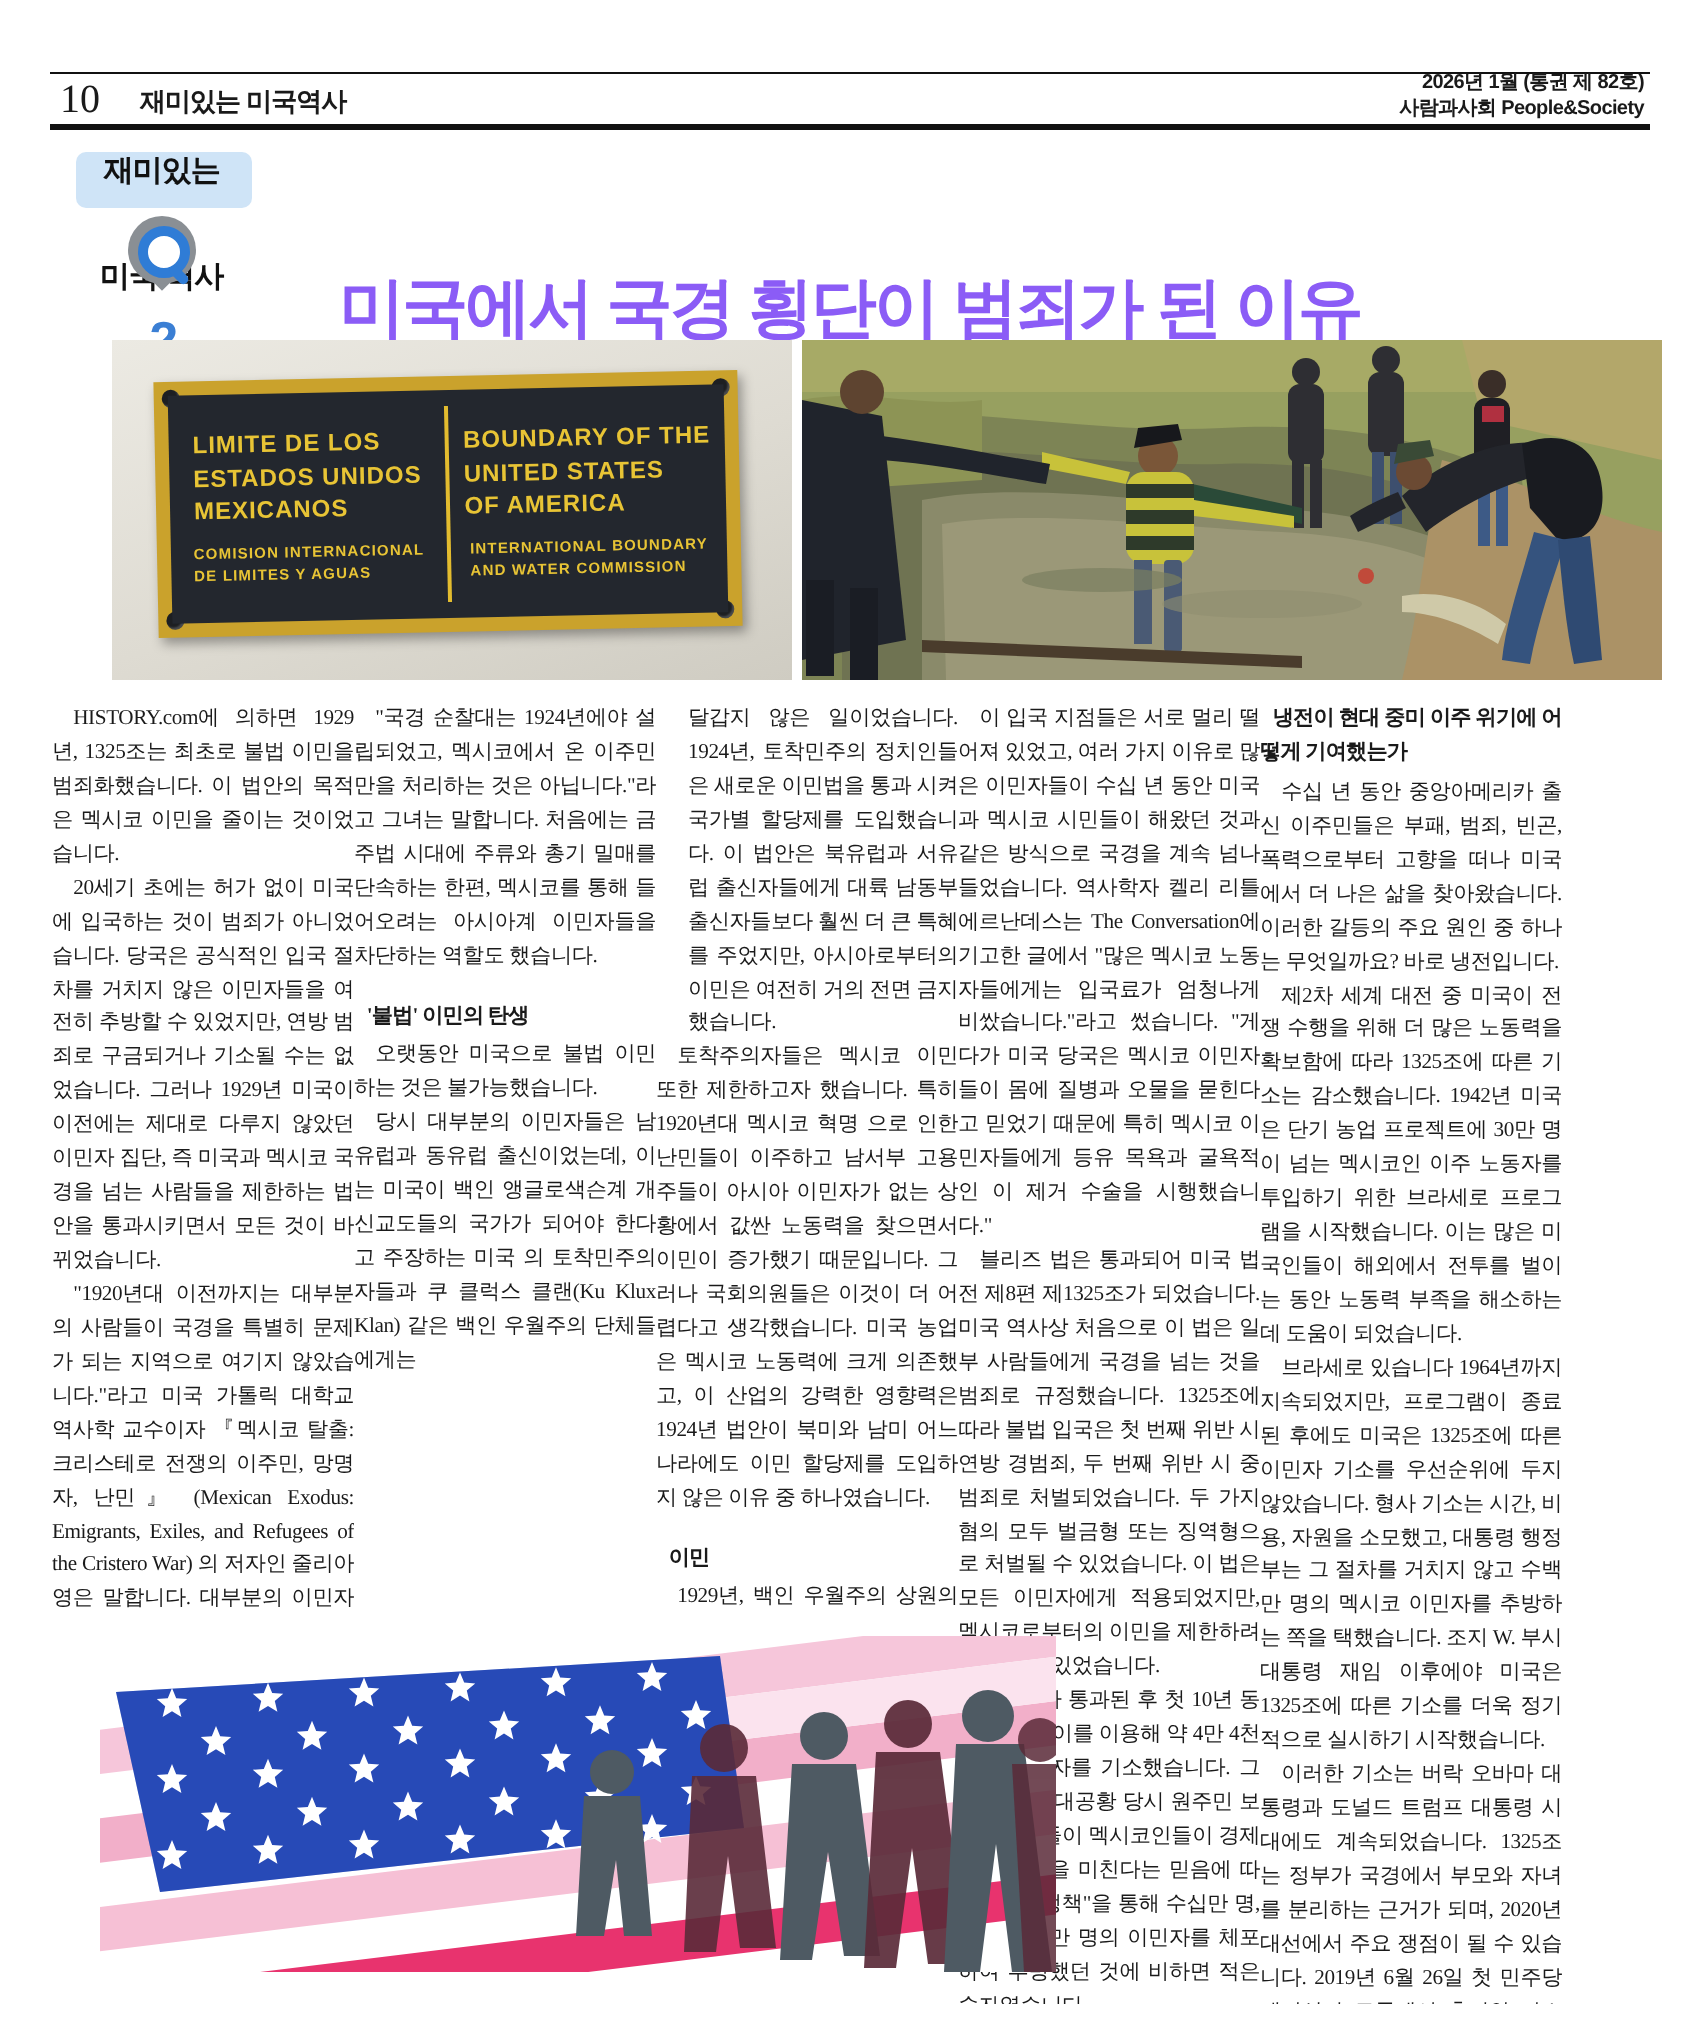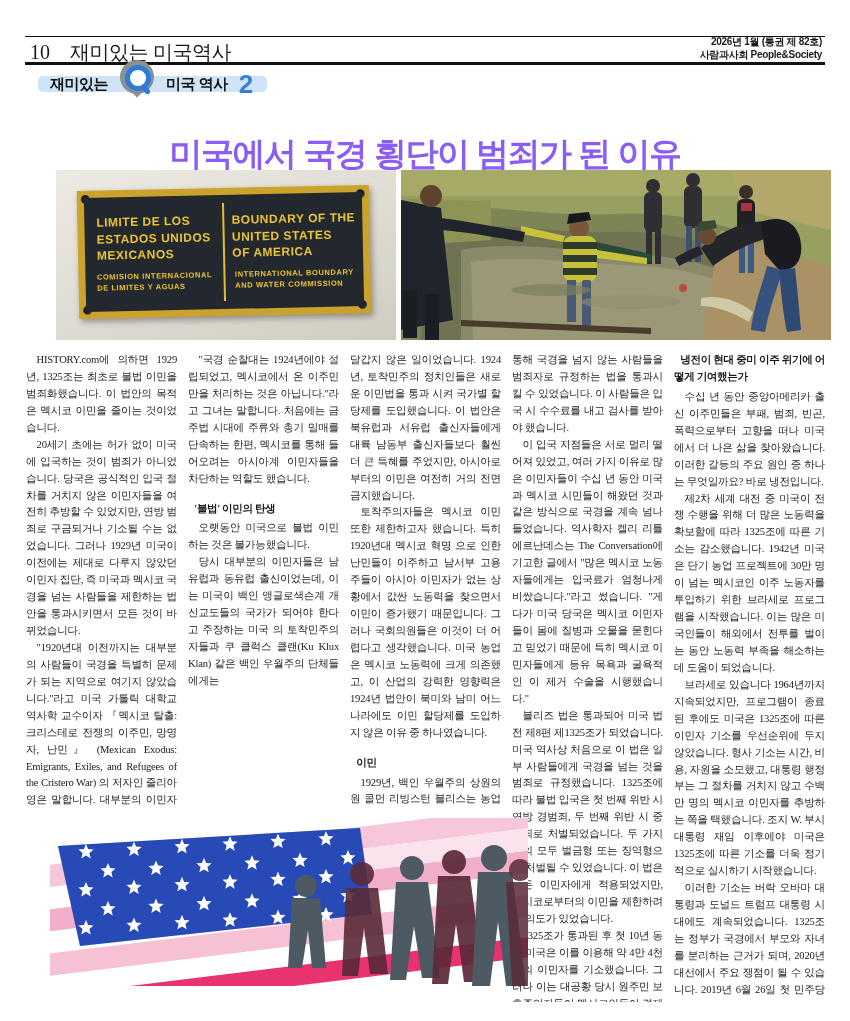--- a/index.html
+++ b/index.html
@@ -5,28 +5,28 @@
   html,body{margin:0;padding:0;background:#ffffff;}
   #page{position:relative;width:850px;height:1021px;background:#ffffff;overflow:hidden;
         font-family:"Liberation Serif", serif;color:#1a1a1a;}
 
   
   .hdr-thin-rule{position:absolute;left:25px;right:25px;top:36px;height:1px;background:#111;}
   .hdr-thick-rule{position:absolute;left:25px;right:25px;top:62px;height:3px;background:#111;}
   .hdr-left{position:absolute;left:30px;top:39px;display:flex;align-items:center;gap:20px;
             font-family:"Liberation Sans", sans-serif;}
   .hdr-pageno{font-size:20px;font-weight:400;font-family:"Liberation Serif", serif;}
-  .hdr-section{font-size:20px;font-weight:400;letter-spacing:-0.5px;}
+  .hdr-section{font-size:13px;font-weight:700;letter-spacing:-0.5px;}
   .hdr-right{position:absolute;right:28px;top:36px;text-align:right;line-height:1.25;
              font-family:"Liberation Sans", sans-serif;font-size:10px;font-weight:700;letter-spacing:-0.3px;}
 
   
   .badge{position:absolute;left:38px;top:76px;height:16px;background:#cfe4f7;border-radius:5px;
-         display:flex;align-items:center;padding:0 14px 0 12px;gap:9px;
-         font-family:"Liberation Sans", sans-serif;}
+         display:flex;align-items:center;padding:0 14px 12px 12px;gap:9px;
+         font-family:"Liberation Sans", sans-serif;flex-direction:column;}
   .badge .t1,.badge .t2{font-size:15px;font-weight:700;letter-spacing:-0.5px;color:#111;}
   .badge .num{font-size:26px;font-weight:700;color:#3b7fd4;line-height:1;margin-left:2px;}
   .pin{position:relative;width:40px;height:40px;margin-top:16px;}
   .pin .drop{position:absolute;left:7px;top:-6px;width:26px;height:26px;background:#8a8f94;
              border-radius:50% 50% 50% 0;transform:rotate(-45deg);}
   .pin .ball{position:absolute;left:3px;top:-12px;width:34px;height:34px;background:#8a8f94;border-radius:50%;}
   .pin .lens{position:absolute;left:8px;top:-7px;width:16px;height:16px;border:5px solid #2f7cd6;
              border-radius:50%;background:#fff;}
   .pin .handle{position:absolute;left:26px;top:12px;width:5px;height:11px;background:#2f7cd6;
                border-radius:3px;transform:rotate(-45deg);}
@@ -51,28 +51,28 @@
                    color:#e8c435;letter-spacing:0.5px;line-height:1.35;white-space:nowrap;}
   .plaque-line-sm{font-family:"Liberation Sans", sans-serif;font-weight:700;font-size:7.5px;
                   color:#e8c435;letter-spacing:0.6px;line-height:1.5;white-space:nowrap;}
   .plaque-gap{height:8px;}
   .bolt{position:absolute;width:9px;height:9px;border-radius:50%;background:#1d1f22;
         box-shadow:inset -1px -1px 1px rgba(255,255,255,.2);}
   .photo-river{position:relative;width:430px;height:170px;overflow:hidden;background:#8e9a5d;}
   .photo-river svg{display:block;}
 
   
-  .columns{position:absolute;left:26px;top:352px;width:800px;display:flex;gap:11px;}
+  .columns{position:absolute;left:26px;top:352px;width:800px;display:flex;}
   .col{width:151px;font-size:10.6px;line-height:1.6;text-align:justify;letter-spacing:-0.2px;
        overflow:hidden;}
   .col.short{height:458px;}
   .col.tall{height:650px;}
   .col p{margin:0;}
   .col p.blk-p{text-indent:1em;}
-  .col p.blk-pc{text-indent:0;}
+  .col p.blk-pc{text-indent:0;margin-left:16px;}
   .col p.blk-h{font-family:Liberation Serif, serif;font-weight:700;text-indent:0.6em;
                margin-top:13px;margin-bottom:3px;letter-spacing:-0.4px;}
   .col p.blk-h.first{margin-top:0;}
 
   
   .flag-art{position:absolute;left:50px;top:818px;width:478px;height:168px;overflow:hidden;background:#fff;}
 </style>
 </head>
 <body>
 
@@ -224,21 +224,20 @@
         <p class="blk-p">오랫동안 미국으로 불법 이민하는 것은 불가능했습니다.</p>
         <p class="blk-p">당시 대부분의 이민자들은 남유럽과 동유럽 출신이었는데, 이는 미국이 백인 앵글로색슨계 개신교도들의 국가가 되어야 한다고 주장하는 미국 의 토착민주의자들과 쿠 클럭스 클랜(Ku Klux Klan) 같은 백인 우월주의 단체들에게는</p>
       </div>
     <div class="col short">
         <p class="blk-pc">달갑지 않은 일이었습니다. 1924년, 토착민주의 정치인들은 새로운 이민법을 통과 시켜 국가별 할당제를 도입했습니다. 이 법안은 북유럽과 서유럽 출신자들에게 대륙 남동부 출신자들보다 훨씬 더 큰 특혜를 주었지만, 아시아로부터의 이민은 여전히 거의 전면 금지했습니다.</p>
         <p class="blk-p">토착주의자들은 멕시코 이민 또한 제한하고자 했습니다. 특히 1920년대 멕시코 혁명 으로 인한 난민들이 이주하고 남서부 고용주들이 아시아 이민자가 없는 상황에서 값싼 노동력을 찾으면서 이민이 증가했기 때문입니다. 그러나 국회의원들은 이것이 더 어렵다고 생각했습니다. 미국 농업은 멕시코 노동력에 크게 의존했고, 이 산업의 강력한 영향력은 1924년 법안이 북미와 남미 어느 나라에도 이민 할당제를 도입하지 않은 이유 중 하나였습니다.</p>
         <p class="blk-h">이민</p>
         <p class="blk-p">1929년, 백인 우월주의 상원의원 콜먼 리빙스턴 블리스는 농업과 토착민의 이익 사이에서 타협안을 제안했습니다. 멕시코에서 오는 이민자의 수를 제한하는 대신, 미국은 공식적인 입국 지점을</p>
       </div>
     <div class="col tall">
-        <p class="blk-pc">통해 국경을 넘지 않는 사람들을 범죄자로 규정하는 법을 통과시킬 수 있었습니다. 이 사람들은 입국 시 수수료를 내고 검사를 받아야 했습니다.</p>
         <p class="blk-p">이 입국 지점들은 서로 멀리 떨어져 있었고, 여러 가지 이유로 많은 이민자들이 수십 년 동안 미국과 멕시코 시민들이 해왔던 것과 같은 방식으로 국경을 계속 넘나들었습니다. 역사학자 켈리 리틀 에르난데스는 The Conversation에 기고한 글에서 "많은 멕시코 노동자들에게는 입국료가 엄청나게 비쌌습니다."라고 썼습니다. "게다가 미국 당국은 멕시코 이민자들이 몸에 질병과 오물을 묻힌다고 믿었기 때문에 특히 멕시코 이민자들에게 등유 목욕과 굴욕적인 이 제거 수술을 시행했습니다."</p>
         <p class="blk-p">블리즈 법은 통과되어 미국 법전 제8편 제1325조가 되었습니다. 미국 역사상 처음으로 이 법은 일부 사람들에게 국경을 넘는 것을 범죄로 규정했습니다. 1325조에 따라 불법 입국은 첫 번째 위반 시 연방 경범죄, 두 번째 위반 시 중범죄로 처벌되었습니다. 두 가지 혐의 모두 벌금형 또는 징역형으로 처벌될 수 있었습니다. 이 법은 모든 이민자에게 적용되었지만, 멕시코로부터의 이민을 제한하려는 의도가 있었습니다.</p>
         <p class="blk-p">1325조가 통과된 후 첫 10년 동안 미국은 이를 이용해 약 4만 4천 명의 이민자를 기소했습니다. 그러나 이는 대공황 당시 원주민 보호주의자들이 멕시코인들이 경제에 악영향을 미친다는 믿음에 따라 "송환 정책"을 통해 수십만 명, 아니 수백만 명의 이민자를 체포하여 추방했던 것에 비하면 적은 숫자였습니다.</p>
       </div>
     <div class="col tall">
         <p class="blk-h first">냉전이 현대 중미 이주 위기에 어떻게 기여했는가</p>
         <p class="blk-p">수십 년 동안 중앙아메리카 출신 이주민들은 부패, 범죄, 빈곤, 폭력으로부터 고향을 떠나 미국에서 더 나은 삶을 찾아왔습니다. 이러한 갈등의 주요 원인 중 하나는 무엇일까요? 바로 냉전입니다.</p>
         <p class="blk-p">제2차 세계 대전 중 미국이 전쟁 수행을 위해 더 많은 노동력을 확보함에 따라 1325조에 따른 기소는 감소했습니다. 1942년 미국은 단기 농업 프로젝트에 30만 명이 넘는 멕시코인 이주 노동자를 투입하기 위한 브라세로 프로그램을 시작했습니다. 이는 많은 미국인들이 해외에서 전투를 벌이는 동안 노동력 부족을 해소하는 데 도움이 되었습니다.</p>
         <p class="blk-p">브라세로 있습니다 1964년까지 지속되었지만, 프로그램이 종료된 후에도 미국은 1325조에 따른 이민자 기소를 우선순위에 두지 않았습니다. 형사 기소는 시간, 비용, 자원을 소모했고, 대통령 행정부는 그 절차를 거치지 않고 수백만 명의 멕시코 이민자를 추방하는 쪽을 택했습니다. 조지 W. 부시 대통령 재임 이후에야 미국은 1325조에 따른 기소를 더욱 정기적으로 실시하기 시작했습니다.</p>
         <p class="blk-p">이러한 기소는 버락 오바마 대통령과 도널드 트럼프 대통령 시대에도 계속되었습니다. 1325조는 정부가 국경에서 부모와 자녀를 분리하는 근거가 되며, 2020년 대선에서 주요 쟁점이 될 수 있습니다. 2019년 6월 26일 첫 민주당 예비선거 토론에서 훌리안 카스트로는 모든 민주당 후보에게 1325조 폐지를 약속하는 데 동참할 것을 촉구하여 언론의 주목을 받았습니다.</p>

